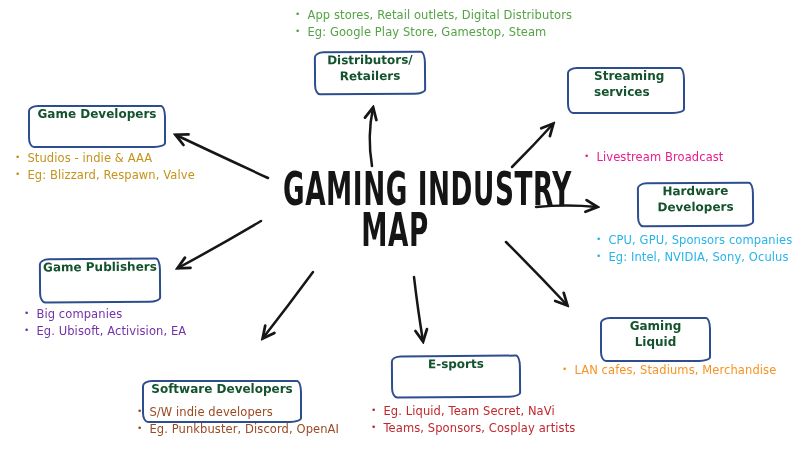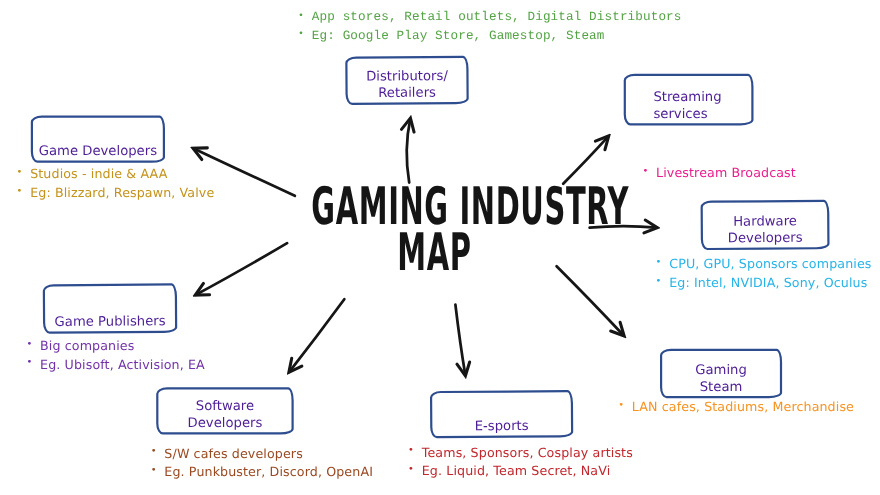--- a/index.html
+++ b/index.html
@@ -13,22 +13,22 @@
     text-align:center;color:#151515;font-weight:bold;
     font-size:47px;line-height:0.88;letter-spacing:1px;
     transform:scaleX(0.56);transform-origin:50% 0;
     white-space:nowrap;
   }
   
   .box{
     position:absolute;box-sizing:border-box;background:#ffffff;
     border:2.4px solid #2e4d8e;
     border-radius:10px 5px 12px 6px / 6px 12px 5px 10px;
-    display:flex;align-items:flex-end;justify-content:center;
-    color:#4c1d95;font-size:12px;font-weight:normal;line-height:1.3;
+    display:flex;align-items:flex-start;justify-content:center;
+    color:#14532d;font-size:12px;font-weight:bold;line-height:1.3;
     text-align:center;white-space:pre-line;
   }
   .box.align-left{justify-content:flex-start;text-align:left;padding-left:25px;}
   .box:nth-of-type(odd){transform:rotate(-0.4deg);}
   
   .bullets{
     position:absolute;margin:0;padding:0;list-style:none;
     font-size:11.5px;font-weight:500;line-height:1.5;letter-spacing:0.1px;
     white-space:nowrap;
   }
@@ -57,33 +57,33 @@
     <path class="shaft" d="M414,277 Q418,311 423,341" marker-end="url(#ah)"></path>
     <path class="shaft" d="M313,272 Q288,306 263,338" marker-end="url(#ah)"></path>
     <path class="shaft" d="M261,221 Q217,247 178,268" marker-end="url(#ah)"></path>
   </svg>
 
   <div class="map-title">
     <div>GAMING INDUSTRY</div>
     <div>MAP</div>
   </div>
 
-  <div class="box" style="left:28px;top:105px;width:122px;height:43px;">
+  <div class="box" style="left:28px;top:105px;width:138px;height:43px;">
     <span>Game Developers</span>
   </div>
   <ul class="bullets" style="left: 15px; top: 150px; color: rgb(195, 147, 27);">
     <li>Studios - indie &amp; AAA</li>
     <li>Eg: Blizzard, Respawn, Valve</li>
   </ul>
 
   <div class="box" style="left:314px;top:51px;width:112px;height:44px;">
     <span>Distributors/
 Retailers</span>
   </div>
-  <ul class="bullets" style="left: 271px; top: 7px; color: rgb(84, 163, 69); font-family: Liberation Mono, monospace;">
+  <ul class="bullets" style="left: 295px; top: 7px; color: rgb(84, 163, 69);">
     <li>App stores, Retail outlets, Digital Distributors</li>
     <li>Eg: Google Play Store, Gamestop, Steam</li>
   </ul>
 
   <div class="box align-left" style="left:567px;top:67px;width:118px;height:47px;">
     <span>Streaming
 services</span>
   </div>
   <ul class="bullets" style="left: 584px; top: 120px; color: rgb(235, 29, 141); margin-top: 29px;">
     <li>Livestream Broadcast</li>
@@ -92,39 +92,39 @@
   <div class="box" style="left:637px;top:182px;width:117px;height:45px;">
     <span>Hardware Developers</span>
   </div>
   <ul class="bullets" style="left: 596px; top: 232px; color: rgb(39, 180, 233);">
     <li>CPU, GPU, Sponsors companies</li>
     <li>Eg: Intel, NVIDIA, Sony, Oculus</li>
   </ul>
 
   <div class="box" style="left:600px;top:317px;width:111px;height:45px;">
     <span>Gaming
-Steam</span>
+Liquid</span>
   </div>
   <ul class="bullets" style="left: 562px; top: 362px; color: rgb(247, 147, 33);">
     <li>LAN cafes, Stadiums, Merchandise</li>
   </ul>
 
   <div class="box" style="left:391px;top:355px;width:130px;height:43px;">
     <span>E-sports</span>
   </div>
   <ul class="bullets" style="left: 371px; top: 403px; color: rgb(193, 39, 45);">
+    <li>Eg. Liquid, Team Secret, NaVi</li>
     <li>Teams, Sponsors, Cosplay artists</li>
-    <li>Eg. Liquid, Team Secret, NaVi</li>
   </ul>
 
-  <div class="box" style="left:142px;top:352px;width:125px;height:43px;">
+  <div class="box" style="left:142px;top:380px;width:160px;height:43px;">
     <span>Software Developers</span>
   </div>
   <ul class="bullets" style="left: 137px; top: 404px; color: rgb(154, 74, 34);">
-    <li>S/W cafes developers</li>
+    <li>S/W indie developers</li>
     <li>Eg. Punkbuster, Discord, OpenAI</li>
   </ul>
 
   <div class="box" style="left:39px;top:258px;width:122px;height:45px;">
     <span>Game Publishers</span>
   </div>
   <ul class="bullets" style="left: 24px; top: 306px; color: rgb(114, 50, 168);">
     <li>Big companies</li>
     <li>Eg. Ubisoft, Activision, EA</li>
   </ul>

